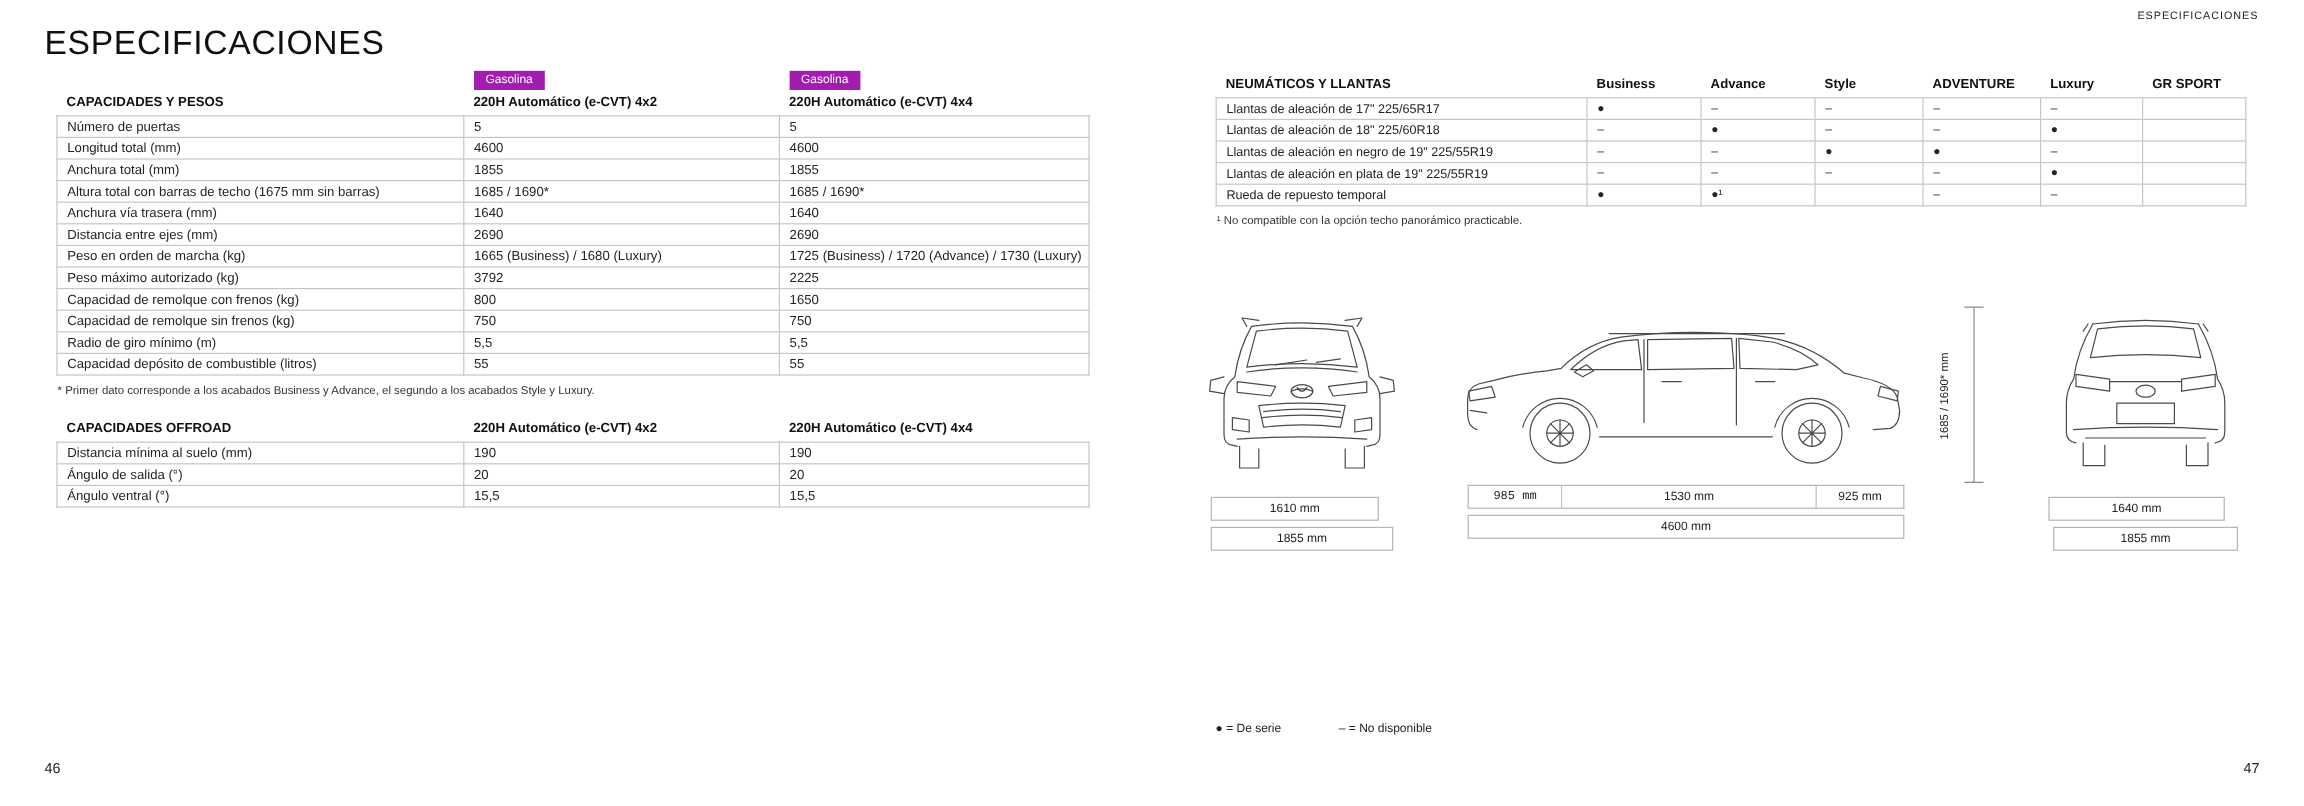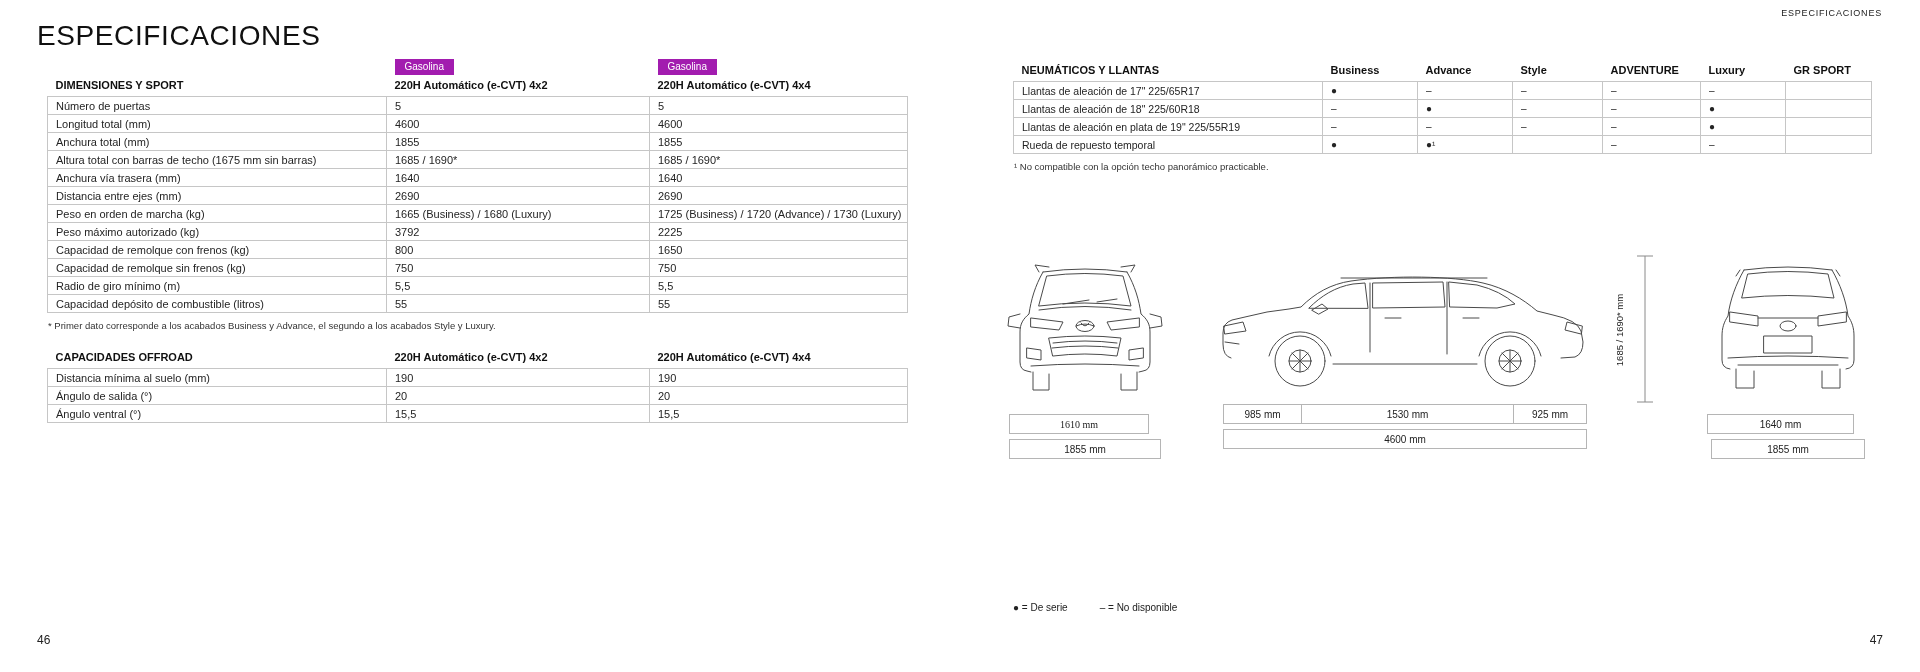--- a/index.html
+++ b/index.html
@@ -23,21 +23,21 @@
   table.tires td.mark { font-size:10px; }
 
   .dim-box { border:1px solid #b5b5b5; height:20px; display:flex; align-items:center; justify-content:center; font-size:10px; color:#222; background:#fff; }
   .car-area { height:152px; display:flex; align-items:flex-end; justify-content:center; }
   .diagram-group { position:absolute; top:0; }
   .boxgap { margin-top:10px; }
   .boxgap2 { margin-top:5px; }
   .side-row { display:flex; margin:0 8px; }
   .side-row .dim-box + .dim-box { border-left:none; }
 
-  .legend { position:absolute; left:1013px; top:602px; display:flex; gap:32px; font-size:10px; color:#222; }
+  .legend { position:absolute; left:1013px; top:602px; display:flex; gap:48px; font-size:10px; color:#222; }
   svg { display:block; }
 </style>
 </head>
 <body>
 
 <div class="mini-header">ESPECIFICACIONES</div>
 <h1 class="page-title">ESPECIFICACIONES</h1>
 
 <div class="abs" style="left:47px; top:58px; width:860px;">
   <table class="spec">
@@ -46,21 +46,21 @@
         <col style="width:263px">
         <col style="width:258px">
       </colgroup>
     <tbody>
       <tr class="badge-row">
         <td></td>
         <td><span class="badge">Gasolina</span></td>
         <td><span class="badge">Gasolina</span></td>
       </tr>
       <tr class="head">
-        <td>DIMENSIONES Y SPORT</td>
+        <td>CAPACIDADES Y PESOS</td>
         <td>220H Automático (e-CVT) 4x2</td>
         <td>220H Automático (e-CVT) 4x4</td>
       </tr>
       <tr>
           <td>Número de puertas</td>
           <td>5</td>
           <td>5</td>
         </tr>
       <tr>
           <td>Longitud total (mm)</td>
@@ -182,20 +182,29 @@
         <td class="mark">–</td>
         <td class="mark"></td>
       </tr>
       <tr>
         <td>Llantas de aleación de 18" 225/60R18</td>
         <td class="mark">–</td>
         <td class="mark">●</td>
         <td class="mark">–</td>
         <td class="mark">–</td>
         <td class="mark">●</td>
+        <td class="mark"></td>
+      </tr>
+      <tr>
+        <td>Llantas de aleación en negro de 19" 225/55R19</td>
+        <td class="mark">–</td>
+        <td class="mark">–</td>
+        <td class="mark">●</td>
+        <td class="mark">●</td>
+        <td class="mark">–</td>
         <td class="mark"></td>
       </tr>
       <tr>
         <td>Llantas de aleación en plata de 19" 225/55R19</td>
         <td class="mark">–</td>
         <td class="mark">–</td>
         <td class="mark">–</td>
         <td class="mark">–</td>
         <td class="mark">●</td>
         <td class="mark"></td>
@@ -235,21 +244,21 @@
         <path d="M48 89 Q80 85 112 89 M47 94 Q80 90 113 94"></path>
         <path d="M22 94 L36 96 L36 106 L22 104 Z"></path>
         <path d="M138 94 L124 96 L124 106 L138 104 Z"></path>
         <path d="M26 112 Q80 108 134 112"></path>
         <path d="M15 60 L4 63 L3 72 L15 74"></path>
         <path d="M145 60 L156 63 L157 72 L145 74"></path>
         <path d="M28 118 L28 136 L44 136 L44 120"></path>
         <path d="M132 118 L132 136 L116 136 L116 120"></path>
       </svg>
     </div>
-    <div class="dim-box boxgap" style="margin-left:4px; margin-right:16px;font-family:Liberation Serif, serif;">1610 mm</div>
+    <div class="dim-box boxgap" style="margin-left:4px; margin-right:16px;">1610 mm</div>
     <div class="dim-box boxgap2" style="margin-left:4px; margin-right:4px;">1855 mm</div>
   </div>
 
   <div class="diagram-group" style="left:210px; width:380px;">
     <div class="car-area">
       <svg width="380" height="150" viewBox="0 0 380 150" fill="none" stroke="#4a4a4a" stroke-width="1" stroke-linejoin="round" stroke-linecap="round">
         <path d="M126 24 L272 24"></path>
         <path d="M16 104 Q8 102 8 90 L8 79 Q8 69 17 66 L30 63 Q52 57 74 55 L86 53 C100 39 116 30 136 27 C178 21 238 22 268 29 C290 34 308 45 322 57 L338 61 Q362 66 366 77 L368 88 Q368 100 360 103 L346 104"></path>
         <path d="M118 110 L262 110"></path>
         <path d="M54 102 A32 32 0 0 1 116 102"></path>
@@ -265,21 +274,21 @@
         <path d="M234 28 L262 31 Q286 37 300 50 L282 54 L235 53 Z"></path>
         <path d="M155 29 L155 98 M232 28 L232 100"></path>
         <path d="M170 64 L186 64 M248 64 L264 64"></path>
         <path d="M9 72 L28 68 L31 77 L10 80 Z"></path>
         <path d="M10 88 L24 90"></path>
         <path d="M367 72 L352 68 L350 76 L366 80 Z"></path>
         <path d="M97 56 L107 50 L113 55 L104 60 Z"></path>
       </svg>
     </div>
     <div class="side-row boxgap">
-      <div class="dim-box" style="width:79px;">985 mm</div>
+      <div class="dim-box" style="width:79px;font-family:Liberation Mono, monospace;">985 mm</div>
       <div class="dim-box" style="width:212px;">1530 mm</div>
       <div class="dim-box" style="width:73px;">925 mm</div>
     </div>
     <div class="dim-box boxgap2" style="margin:5px 8px 0 8px;text-align:center;">4600 mm</div>
   </div>
 
   <div class="diagram-group" style="left:602px; width:48px;">
     <svg width="48" height="160" viewBox="0 0 48 160">
       <line x1="38" y1="4" x2="38" y2="150" stroke="#8a8a8a" stroke-width="1"></line>
       <line x1="30" y1="4" x2="46" y2="4" stroke="#8a8a8a" stroke-width="1"></line>

